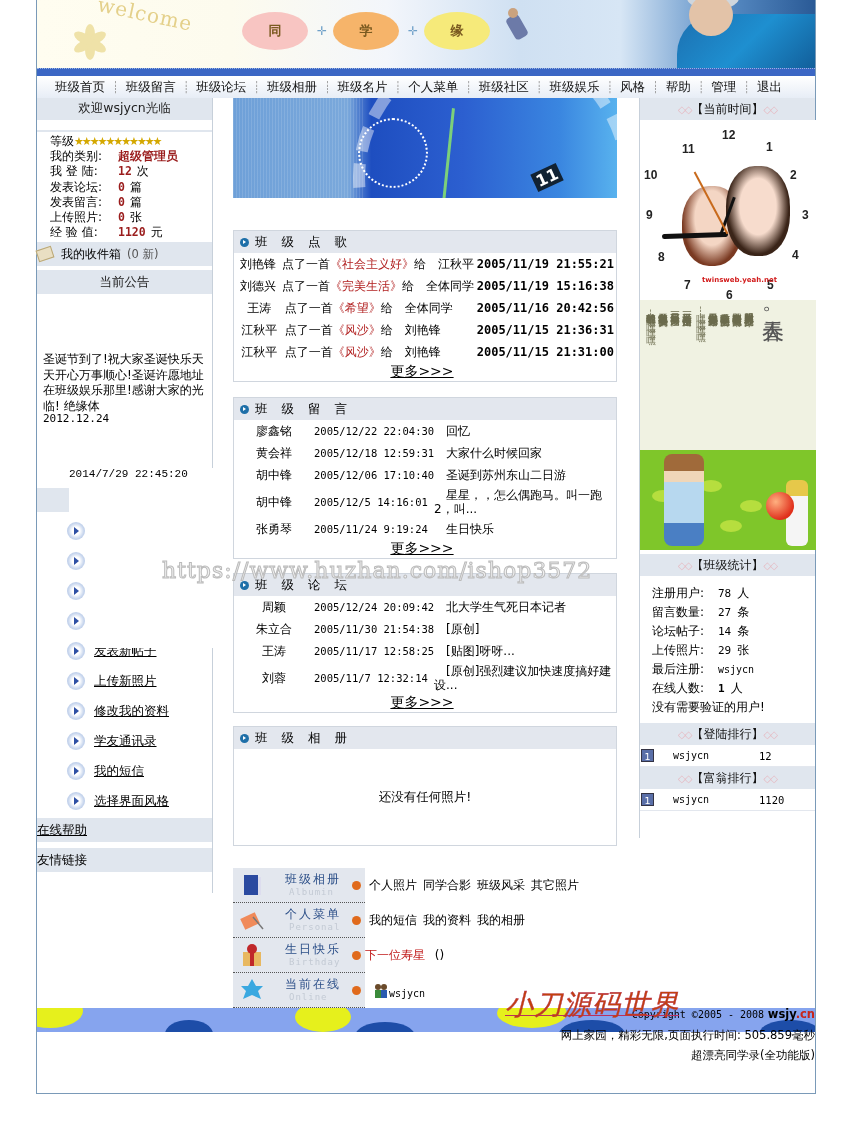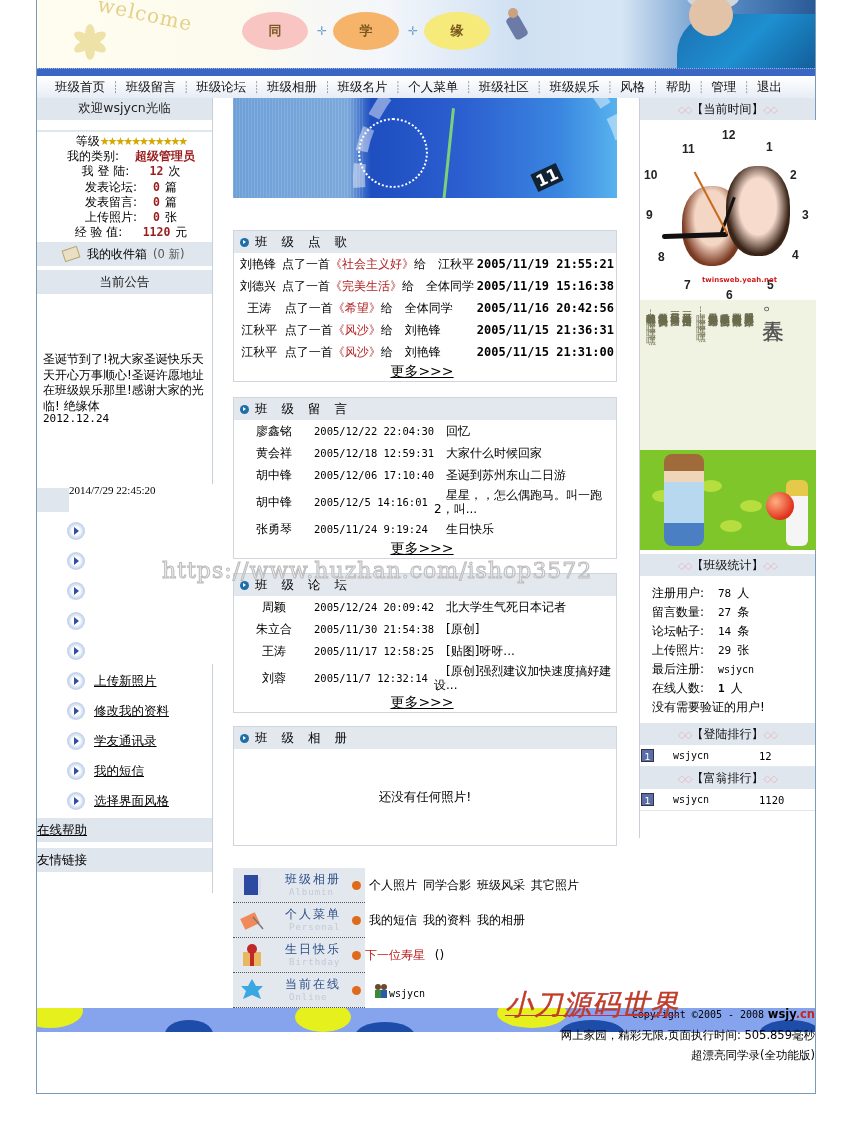--- a/index.html
+++ b/index.html
@@ -30,32 +30,32 @@
 
   .blue-bar { position: absolute; left: 0; top: 68px; width: 778px; height: 8px; background: #3a66c4; border-top: 1px dotted #9ab3e2; }
   .nav { position: absolute; left: 0; top: 76px; width: 778px; height: 22px; background: linear-gradient(#fff, #e7edf6); display: flex; align-items: center; padding-left: 12px; }
   .nav a { font-size: 12.5px; color: #111; padding: 0 6px; letter-spacing: 0px; }
   .nav .sep { color: #999; font-size: 11px; padding: 0 1px; }
 
   
   .left { position: absolute; left: 0; top: 98px; width: 176px; height: 795px; border-right: 1px solid #c7d0da; }
   .lhead { height: 22px; background: #e0e6ee; text-align: center; line-height: 20px; font-size: 12.5px; color: #222; }
   .userinfo { padding: 2px 0 0 13px; font-size: 12px; line-height: 15.2px; }
-  .userinfo .row { display: flex; justify-content: center; }
+  .userinfo .row { display: flex; }
   .userinfo .lbl { width: 68px; white-space: nowrap; letter-spacing: 0px; }
   .userinfo .val { color: #9a1c1c; font-weight: bold; font-family: "DejaVu Sans Mono", monospace; font-size: 11.5px; }
   .userinfo .unit { margin-left: 5px; }
   .stars { color: #d4a800; letter-spacing: -2px; font-size: 11px; }
-  .inbox { height: 24px; background: #e0e6ee; display: flex; align-items: center; padding-left: 26px; margin-top: 2px; font-size: 12px; }
+  .inbox { height: 24px; background: #e0e6ee; display: flex; align-items: center; margin-top: 2px; font-size: 12px; }
   .inbox .env { width: 16px; height: 12px; background: #e9dfc3; border: 1px solid #b9a777; transform: rotate(-18deg); margin-right: 8px; }
   .inbox .cnt { color: #555; margin-left: 6px; font-size: 11.5px; }
   .notice { height: 188px; padding: 0 6px; position: relative; }
   .notice .txt { position: absolute; left: 6px; top: 58px; width: 162px; font-size: 12px; line-height: 15.5px; }
   .notice .date { position: absolute; left: 6px; top: 120px; font-family: "DejaVu Sans Mono", monospace; font-size: 11px; }
-  .notice .clock { position: absolute; left: 32px; top: 174px; font-family: Liberation Serif, serif; font-size: 11px; margin-top: 16px; }
+  .notice .clock { position: absolute; left: 32px; top: 174px; font-family: Liberation Mono, monospace; font-size: 11px; }
   .navlist { padding-top: 4px; }
   .navitem { height: 30px; display: flex; align-items: center; padding-left: 30px; }
   .navitem .dot { width: 18px; height: 18px; border-radius: 50%; background: radial-gradient(circle, #fff 30%, #c9d7ee 60%, #9db6df 100%); position: relative; margin-right: 9px; }
   .navitem .dot:after { content: ""; position: absolute; left: 7px; top: 5px; border-left: 5px solid #2d4fa4; border-top: 4px solid transparent; border-bottom: 4px solid transparent; }
   .navitem a { text-decoration: underline; font-size: 12.5px; }
   .navitem a.plain { text-decoration: none; }
   .lbar { height: 24px; background: #e0e6ee; line-height: 24px; font-size: 12.5px; margin-top: 2px; }
   .lbar a { text-decoration: underline; }
 
   

